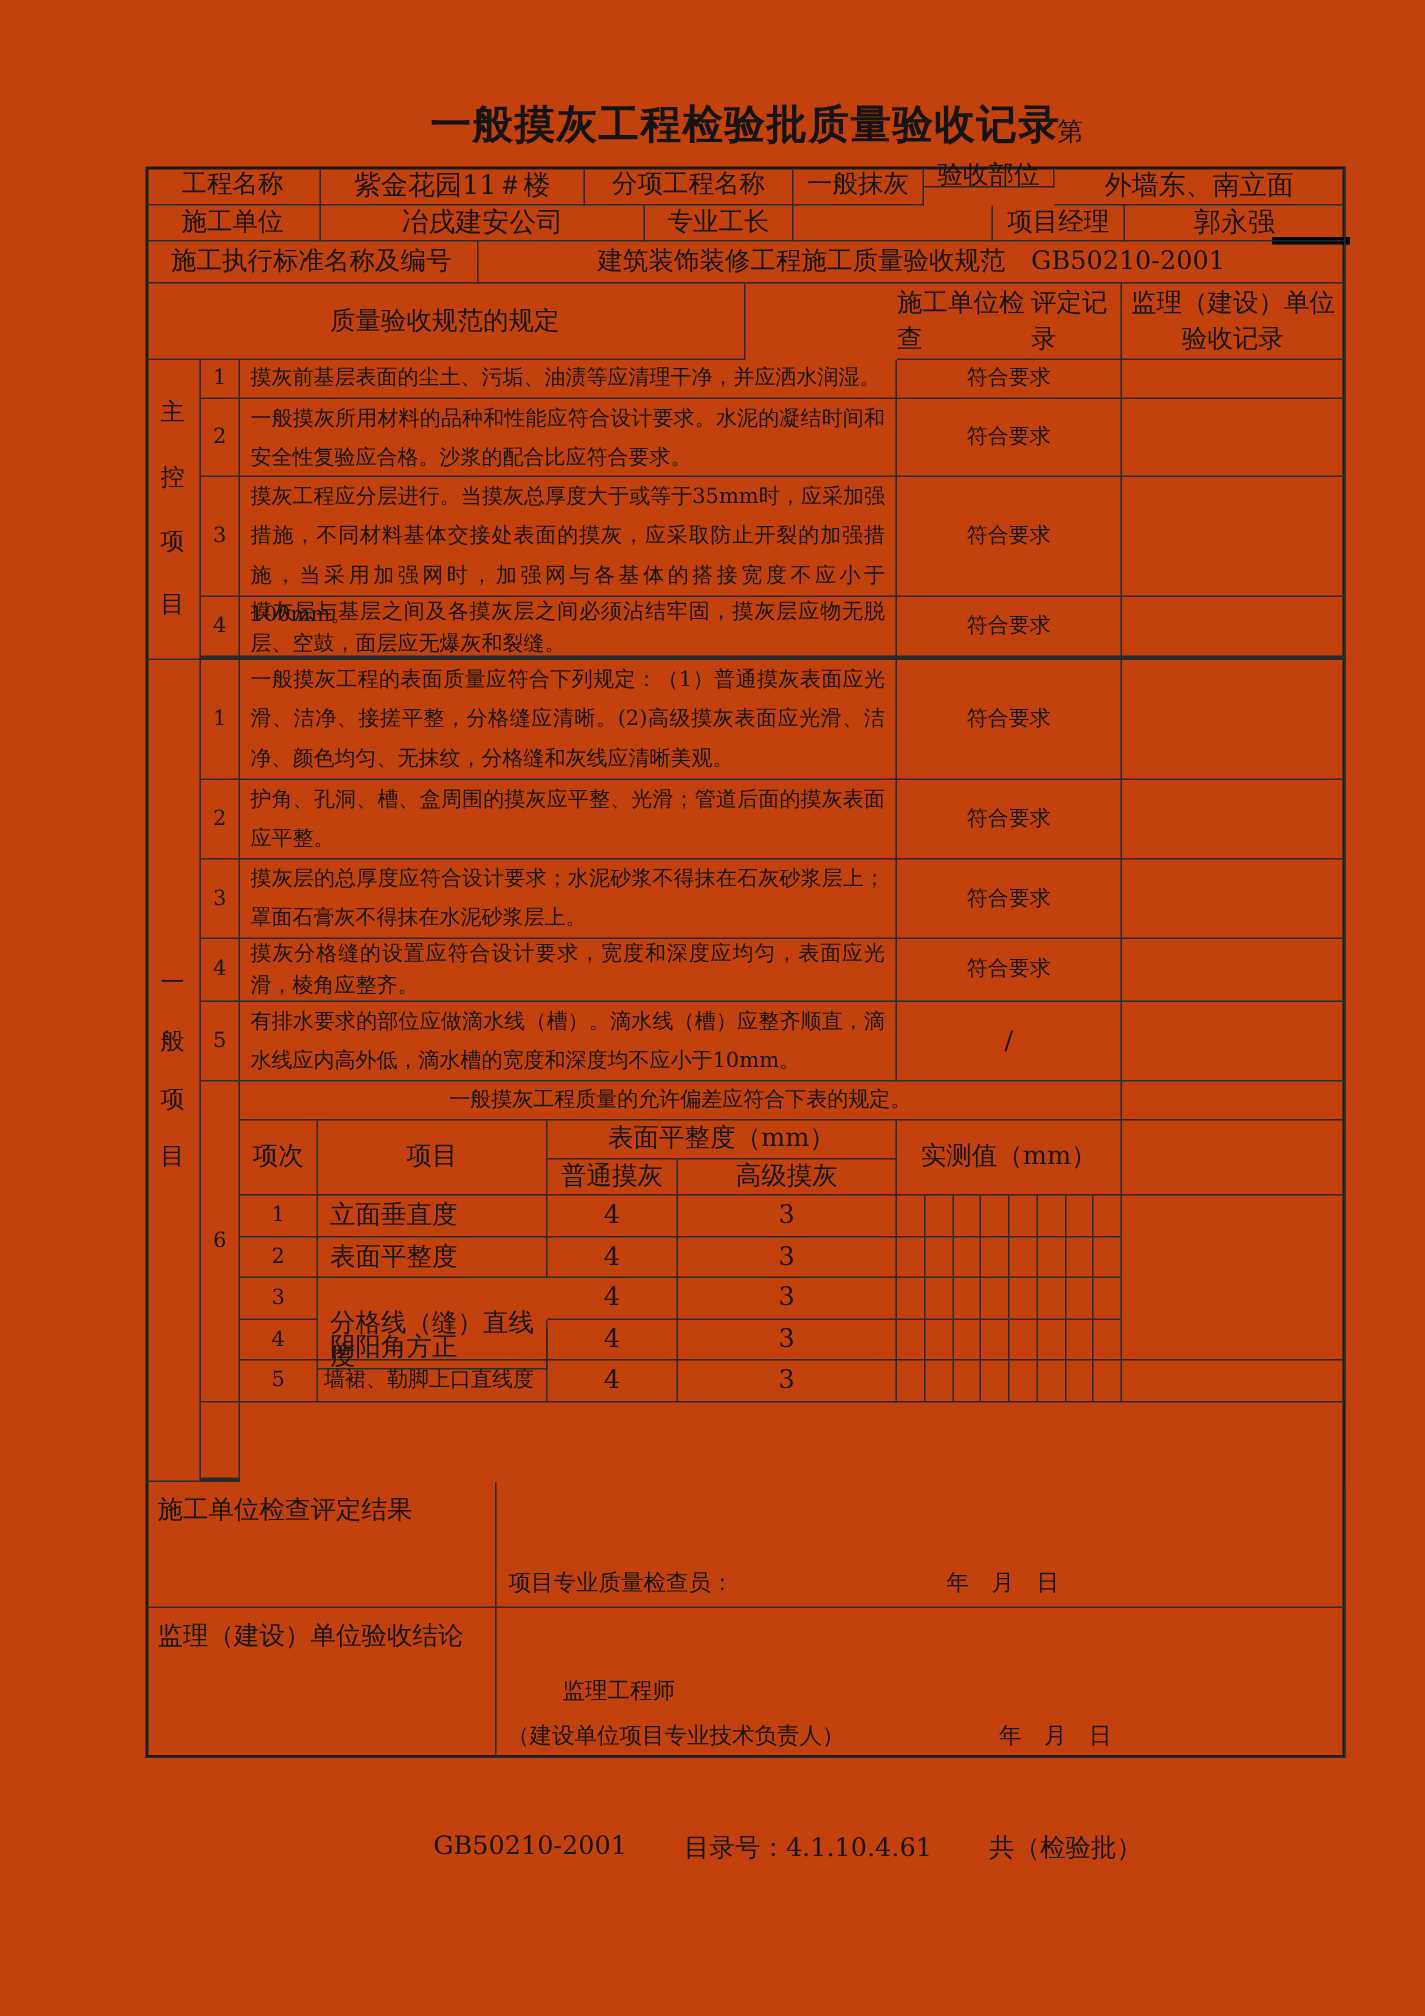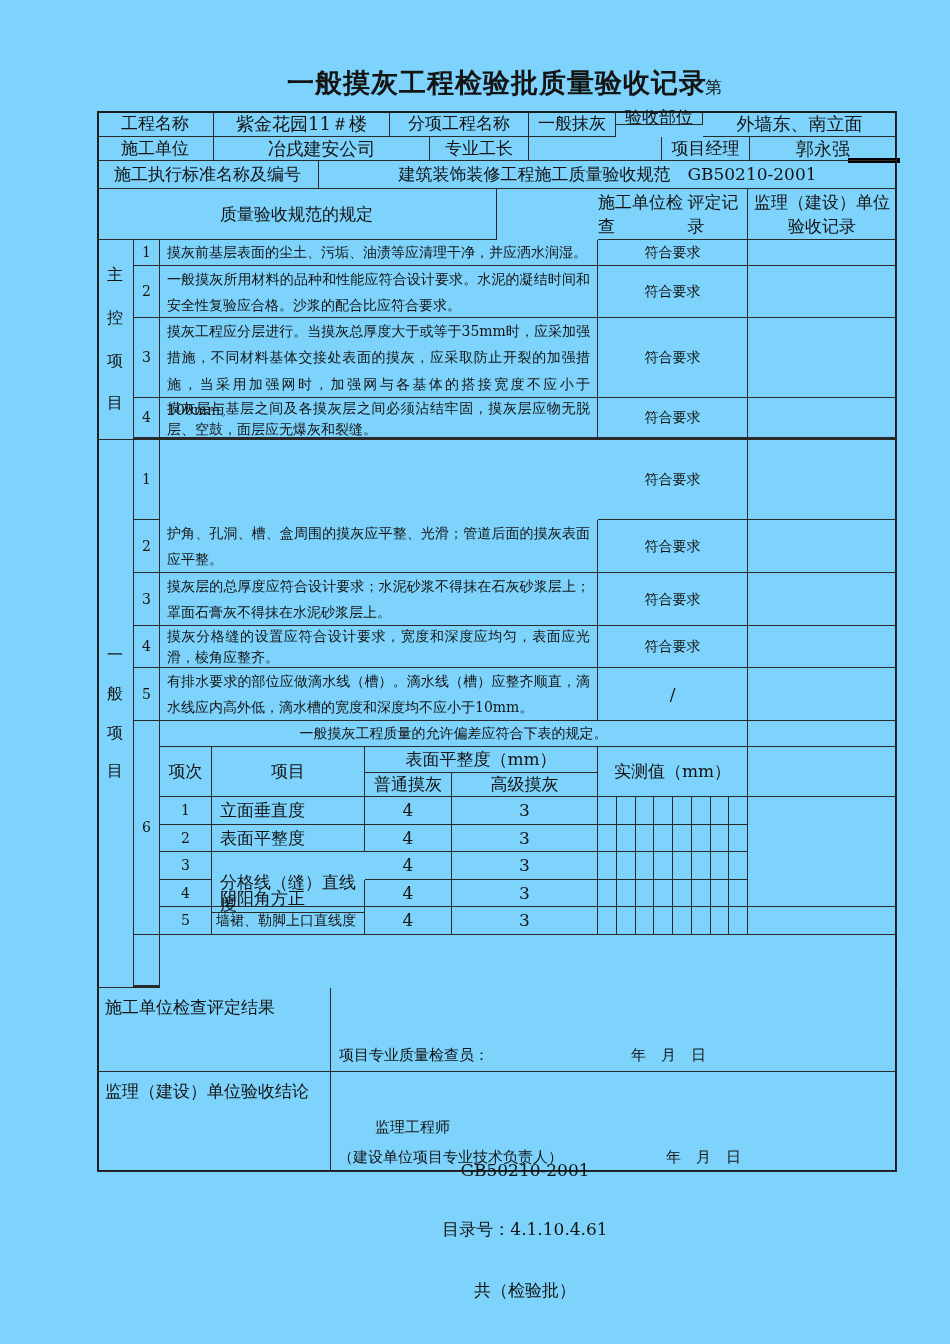--- a/index.html
+++ b/index.html
@@ -1,36 +1,36 @@
 <!DOCTYPE html>
 <html><head>
 <meta charset="utf-8">
 <style>
   html,body{margin:0;padding:0;background:#ffffff;}
-  .page{position:relative;width:950px;height:1344px;background:#7dd3fc;
+  .page{position:relative;width:950px;height:1344px;background:#c2410c;
         font-family:"DejaVu Serif","Liberation Serif",serif;color:#141414;overflow:hidden;}
   .frame{position:absolute;box-sizing:border-box;border:2px solid #1c1c1c;}
   .cl{position:absolute;box-sizing:border-box;border-right:1px solid #2a2a2a;border-bottom:1px solid #2a2a2a;
       display:flex;align-items:center;justify-content:center;font-size:14px;line-height:1.3;}
   .jt{display:block;text-align:justify;padding:0 7px;}
   .lh25{line-height:25px}.lh26{line-height:26px}.lh265{line-height:26.4px}.lh21{line-height:20.8px}
   .f15{font-size:17px}.f17{font-size:17px}.f18{font-size:18px}
   .thickb{border-bottom-width:3px;}
   .vert{flex-direction:column;font-size:16px;}
   .vert span{display:block;}
   .title{position:absolute;left:97px;top:62px;width:800px;height:42px;display:flex;
          align-items:center;justify-content:center;font-size:27px;font-weight:700;letter-spacing:1px;}
   .dì{position:absolute;left:705px;top:76px;font-size:17px;}
   .mg{position:absolute;box-sizing:border-box;display:grid;grid-template-columns:repeat(8,1fr);
       border-bottom:1px solid #2a2a2a;}
   .mg i{border-right:1px solid #2a2a2a;}
   .mark{position:absolute;background:#000;}
   .inner{position:absolute;font-size:15px;white-space:nowrap;}
   .footer{position:absolute;left:175px;top:1218px;width:700px;height:26px;display:flex;gap:38px;
-          align-items:center;justify-content:center;font-size:17px;flex-direction:column;}
+          align-items:center;justify-content:center;font-size:17px;}
 </style>
 </head>
 <body>
 
 <div class="page">
 
   <div class="title">一般摸灰工程检验批质量验收记录</div>
   <div class="dì">第</div>
 
   <div class="frame" style="left:97px;top:111px;width:800px;height:1061px"></div>
@@ -92,20 +92,21 @@
   <div class="cl thickb" style="left:748px;top:398px;width:149px;height:42px"></div>
 
   <div class="cl vert" style="left:97px;top:440px;width:37px;height:548px;gap:18px">
     <span>一</span>
     <span>般</span>
     <span>项</span>
     <span>目</span>
   </div>
 
   <div class="cl" style="left:134px;top:440px;width:26px;height:80px">1</div>
+  <div class="cl jt lh265" style="left:160px;top:440px;width:438px;height:80px">一般摸灰工程的表面质量应符合下列规定：（1）普通摸灰表面应光滑、洁净、接搓平整，分格缝应清晰。(2)高级摸灰表面应光滑、洁净、颜色均匀、无抹纹，分格缝和灰线应清晰美观。</div>
   <div class="cl" style="left:598px;top:440px;width:150px;height:80px">符合要求</div>
   <div class="cl" style="left:748px;top:440px;width:149px;height:80px"></div>
 
   <div class="cl" style="left:134px;top:520px;width:26px;height:53px">2</div>
   <div class="cl jt lh26" style="left:160px;top:520px;width:438px;height:53px">护角、孔洞、槽、盒周围的摸灰应平整、光滑；管道后面的摸灰表面应平整。</div>
   <div class="cl" style="left:598px;top:520px;width:150px;height:53px">符合要求</div>
   <div class="cl" style="left:748px;top:520px;width:149px;height:53px"></div>
 
   <div class="cl" style="left:134px;top:573px;width:26px;height:53px">3</div>
   <div class="cl jt lh26" style="left:160px;top:573px;width:438px;height:53px">摸灰层的总厚度应符合设计要求；水泥砂浆不得抹在石灰砂浆层上；罩面石膏灰不得抹在水泥砂浆层上。</div>

